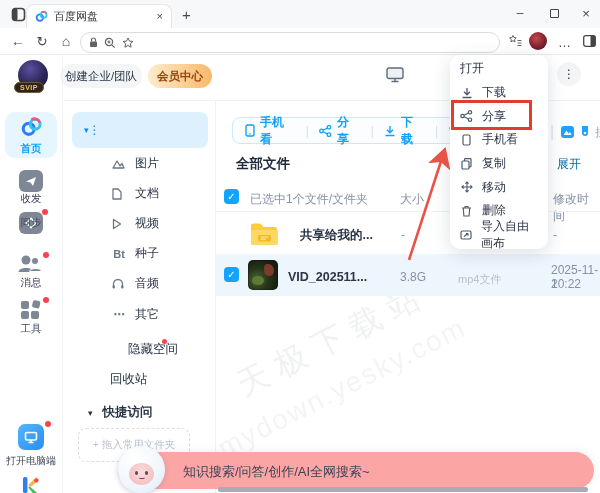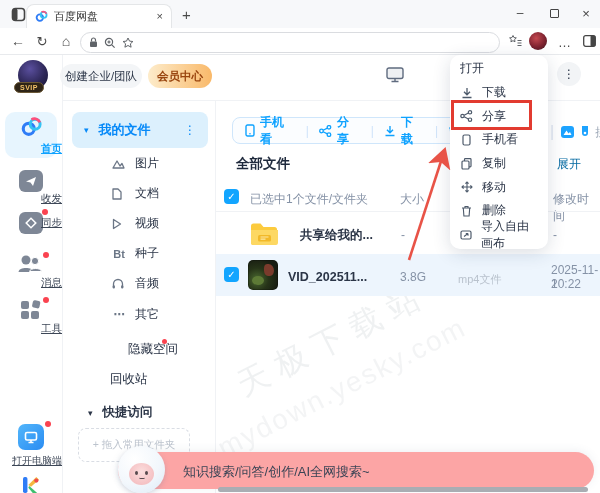--- a/index.html
+++ b/index.html
@@ -17,21 +17,21 @@
   .navbar { position:absolute; left:0; top:28px; width:600px; height:27px; background:#fff; border-bottom:1px solid #e8eaed; display:flex; align-items:center; }
   .nav-ico { width:24px; text-align:center; color:#4a4a4a; font-size:13px; }
   .url-pill { position:absolute; left:80px; top:32px; width:420px; height:21px; border:1px solid #dadce0; border-radius:11px; background:#fff; display:flex; align-items:center; padding:0 8px; gap:6px; }
   .url-text { font-size:10px; color:#202124; white-space:nowrap; overflow:hidden; flex:1; }
   
   .pill { border-radius:13px; font-size:11.5px; display:flex; align-items:center; justify-content:center; height:24px; }
   .vip-badge { position:absolute; left:14px; top:82px; background:#2e2417; color:#f5c36a; font-size:7px; font-weight:bold; padding:1px 5px; border-radius:6px; border:1px solid #6b5836; letter-spacing:.5px; }
   .hline { position:absolute; background:#f0f2f5; }
   .vline { position:absolute; background:#f0f2f5; }
   
-  .rail-label { position:absolute; width:62px; text-align:right; font-size:10.5px; color:#3d4757;text-decoration:underline; }
+  .rail-label { position:absolute; width:62px; text-align:center; font-size:10.5px; color:#3d4757; }
   .rail-ico-box { position:absolute; left:19px; width:24px; height:22px; background:#7e8796; border-radius:6px; display:flex; align-items:center; justify-content:center; }
   .reddot { position:absolute; width:6px; height:6px; background:#fa4350; border-radius:50%; }
   
   .side-item { position:absolute; left:112px; display:flex; align-items:center; gap:9px; font-size:12px; color:#2b3547; }
   .side-ico { width:14px; text-align:center; color:#6b7686; font-size:11px; }
   .myfiles { position:absolute; left:72px; top:112px; width:136px; height:36px; background:#dcf0fd; border-radius:8px; display:flex; align-items:center; padding:0 12px; }
   .dashedbox { position:absolute; left:78px; top:428px; width:112px; height:34px; border:1.5px dashed #d9dde4; border-radius:8px; display:flex; align-items:center; justify-content:center; font-size:10.5px; color:#bcc3cd; }
   
   .toolbar { position:absolute; left:232px; top:117px; width:240px; height:27px; border:1px solid #cfe6fb; background:#fbfdff; border-radius:8px; display:flex; align-items:center; padding:0 12px; gap:10px; color:#0ea2ff; font-size:12px; font-weight:bold; }
   .tb-sep { color:#cfe4fa; font-weight:normal; }
@@ -176,21 +176,20 @@
 <div class="rail-label" style="top:454px;font-size:10px;">打开电脑端</div>
 <svg class="abs" style="left:21px;top:477px;" width="20" height="16" viewBox="0 0 20 18">
     <rect x="1" y="0" width="5" height="18" rx="2" fill="#2f7cf6"></rect>
     <path d="M7 9 L16 0 L19 3 L10 11 Z" fill="#f4b840"></path>
     <path d="M8 10 L17 18 L12 18 L7 12 Z" fill="#3fbf6e"></path>
     <circle cx="16" cy="4" r="2.4" fill="#ef4b4b"></circle>
   </svg>
 
 <div class="myfiles">
   <span style="color:#0789f8;font-size:9px;">▾</span>
-  <span style="color:#0789f8;font-size:13px;font-weight:bold;margin-left:10px;flex:1;">我的文件</span>
   <span style="color:#0789f8;font-size:12px;">⋮</span>
 </div>
 <div class="side-item" style="top:155px;">
   <span class="side-ico">
       <svg width="13" height="11" viewBox="0 0 13 11">
         <path d="M1 10 L5 3 L8 8 L10 5.5 L12 10 Z" fill="none" stroke="#6b7686" stroke-width="1.3" stroke-linejoin="round"></path>
       </svg>
     </span>
   <span>图片</span>
 </div>

